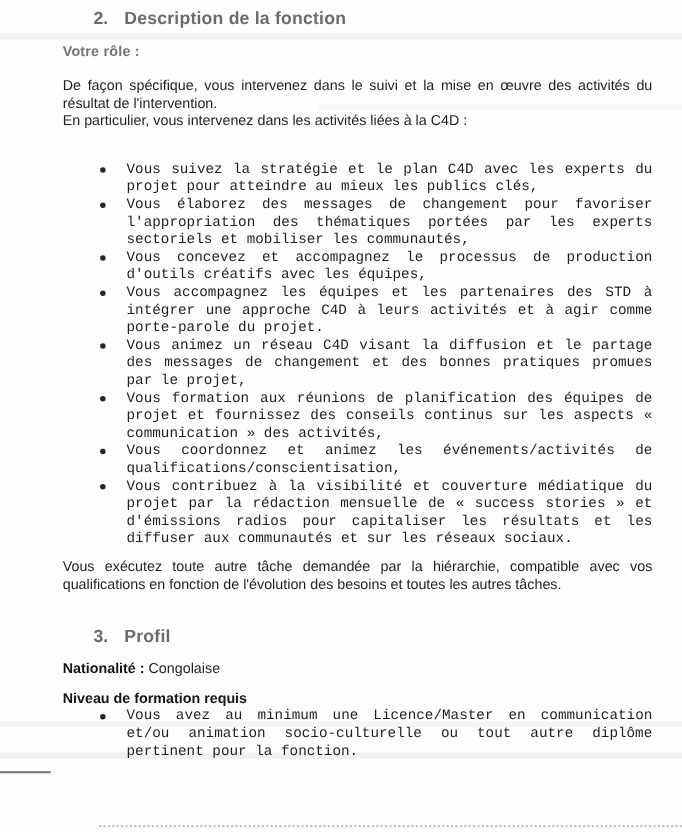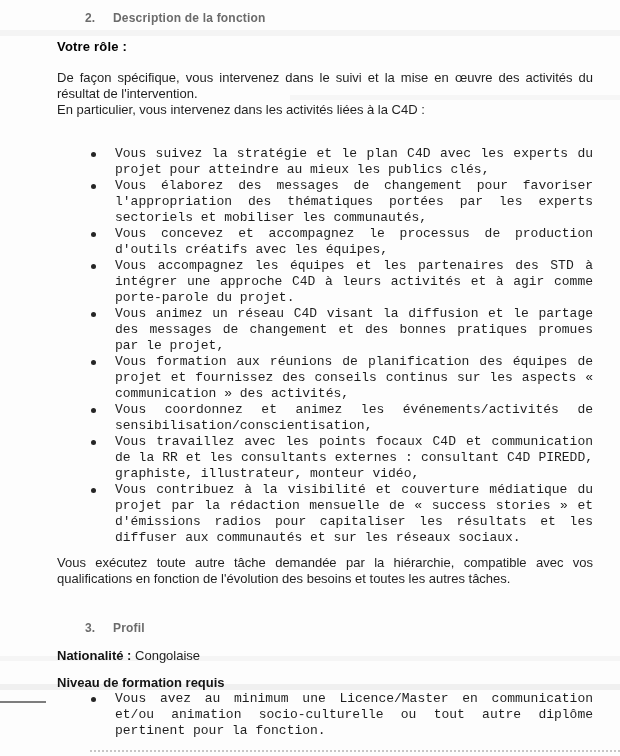--- a/index.html
+++ b/index.html
@@ -16,26 +16,26 @@
   }
   
   .band { position: absolute; left: 0; right: 0; background: rgba(0,0,0,0.035); pointer-events: none; }
   .band.b1 { top: 30px; height: 6px; }
   .band.b2 { top: 95px; height: 5px; left: 290px; background: rgba(0,0,0,0.028); }
   .band.b3 { top: 656px; height: 5px; background: rgba(0,0,0,0.03); }
   .band.b4 { top: 684px; height: 6px; background: rgba(0,0,0,0.05); }
   .frag { position: absolute; top: 701px; left: 0; width: 46px; height: 2px; background: #7d7d7d; }
   .bottom-rule { position: absolute; top: 750px; left: 90px; right: 0; border-top: 2px dotted #a9a9a9; opacity: .65; }
 
-  .sec-heading { margin: 0; padding: 10px 0 0 85px; font-weight: bold; color: #6b6b6b; font-size: 12px; }
+  .sec-heading { margin: 0; padding: 10px 0 0 85px; font-weight: bold; color: #6b6b6b; font-size: 16px; }
   .sec-heading .num { display: inline-block; min-width: 18px; }
   .sec-heading .ttl { display: inline-block; margin-left: 10px; letter-spacing: .2px; }
   .sec3 { padding-top: 0; margin-top: 33px; }
 
-  .role-heading { margin: 13px 0 0 57px; font-weight: bold; color: #000000; letter-spacing: .2px; }
+  .role-heading { margin: 13px 0 0 57px; font-weight: bold; color: #737373; letter-spacing: .2px; }
 
   .para { margin: 0 0 0 57px; width: 536px; text-align: justify; }
   .intro { margin-top: 15px; }
   .closing { margin-top: 9px; }
 
   ul.doc-list { list-style: none; margin: 0; padding: 0; margin-left: 90px; width: 503px; }
   ul.tasks { margin-top: 28px; }
   ul.edu { }
   ul.doc-list li { position: relative; padding-left: 25px; text-align: justify; font-family: Liberation Mono, monospace; }
   ul.doc-list .dot {
@@ -87,25 +87,21 @@
       <li>
       <span class="dot"></span>
       <span>Vous animez un réseau C4D visant la diffusion et le partage des messages de changement et des bonnes pratiques promues par le projet,</span>
     </li>
       <li>
       <span class="dot"></span>
       <span>Vous formation aux réunions de planification des équipes de projet et fournissez des conseils continus sur les aspects « communication » des activités,</span>
     </li>
       <li>
       <span class="dot"></span>
-      <span>Vous coordonnez et animez les événements/activités de sensibilisation/conscientisation,</span>
-    </li>
-      <li>
-      <span class="dot"></span>
-      <span>Vous travaillez avec les points focaux C4D et communication de la RR et les consultants externes : consultant C4D PIREDD, graphiste, illustrateur, monteur vidéo,</span>
+      <span>Vous coordonnez et animez les événements/activités de qualifications/conscientisation,</span>
     </li>
       <li>
       <span class="dot"></span>
       <span>Vous contribuez à la visibilité et couverture médiatique du projet par la rédaction mensuelle de « success stories » et d'émissions radios pour capitaliser les résultats et les diffuser aux communautés et sur les réseaux sociaux.</span>
     </li>
     </ul>
 
   <p class="para closing">Vous exécutez toute autre tâche demandée par la hiérarchie, compatible avec vos qualifications en fonction de l'évolution des besoins et toutes les autres tâches.</p>
 
   <div class="sec-heading sec3">

